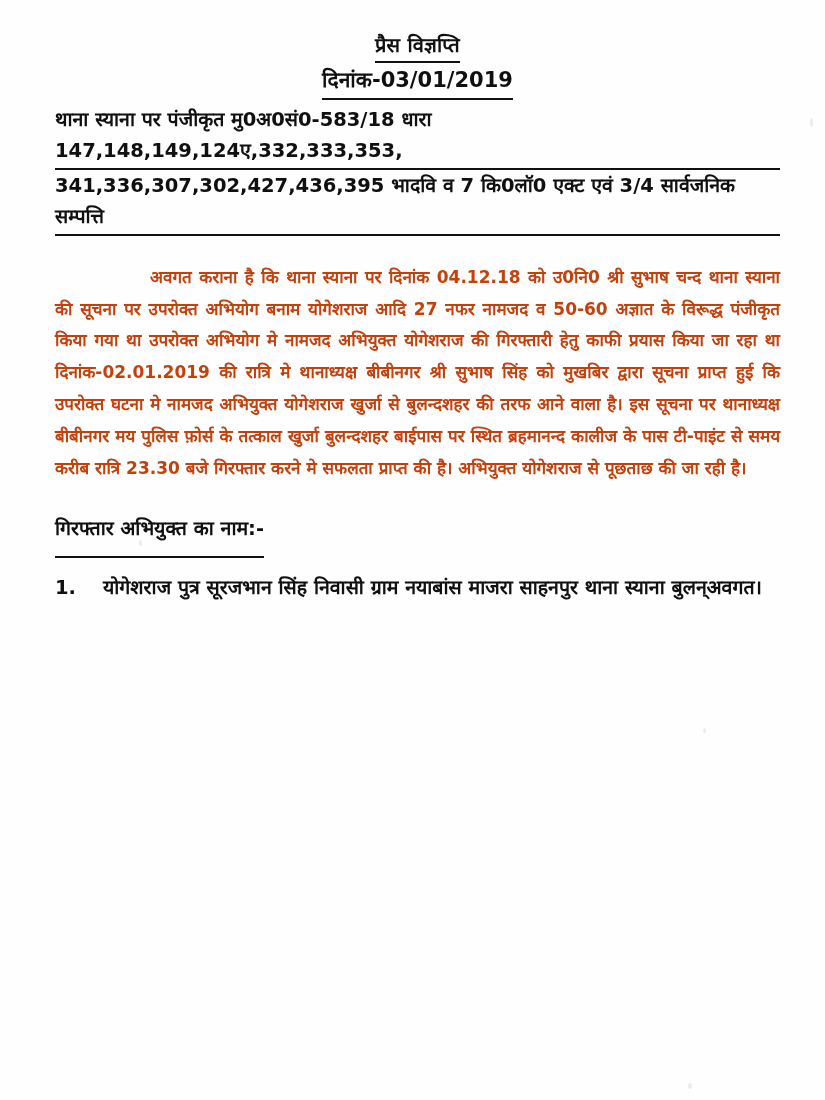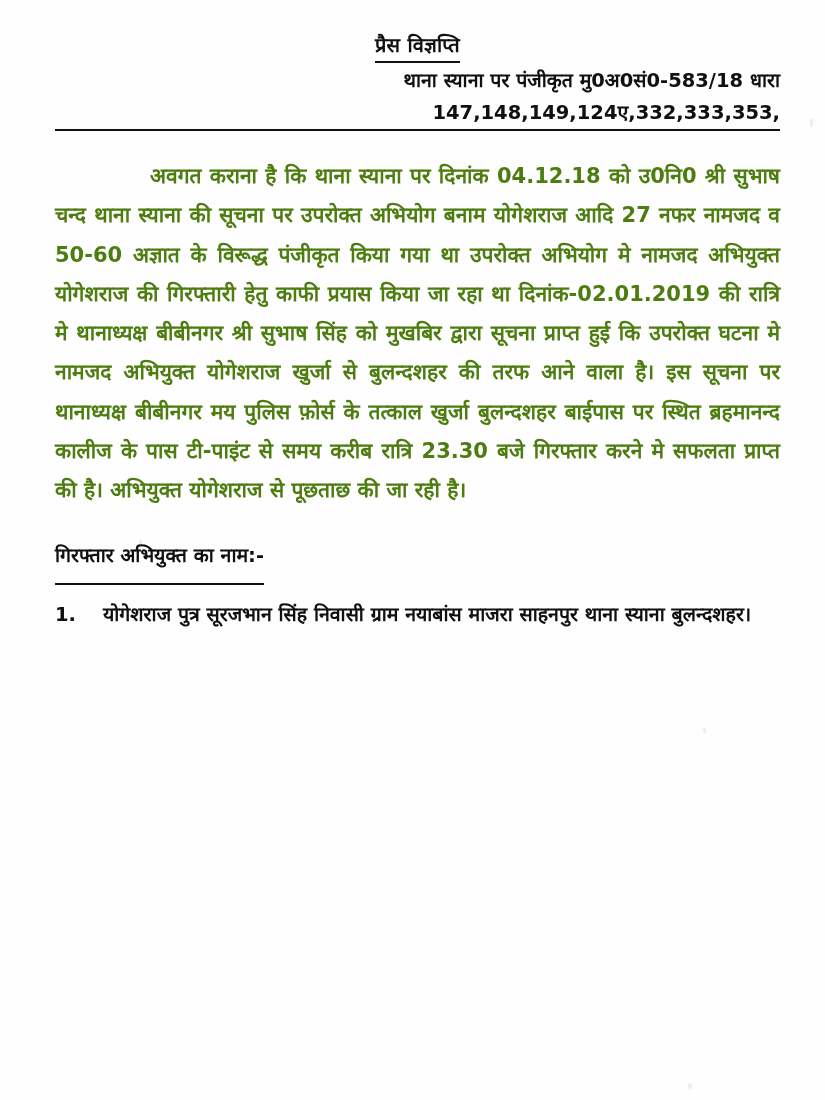--- a/index.html
+++ b/index.html
@@ -57,45 +57,45 @@
   }
   .doc-date {
     text-align: center;
     font-size: 21px;
     font-weight: 700;
     line-height: 1.5;
     margin: 2px 0 4px 0;
   }
 
   .subject {
-    text-align: right;
+    text-align: left;
     font-size: 19.5px;
     font-weight: 700;
     line-height: 1.62;
     margin: 0;
   }
   .subject .sline {
     display: block;
   }
   .subject .sline span {
     display: inline-block;
     border-bottom: 2px solid #111;
     padding-bottom: 1px;
   }
 
   
   .body-para {
     margin: 26px 0 0 0;
-    font-size: 21px;
+    font-size: 17px;
     line-height: 1.87;
     text-align: justify;
     text-justify: inter-word;
     text-indent: 95px;
     font-weight: 600;
-    color: #4d7c0f;
+    color: #c2410c;
   }
 
   
   .section-heading {
     margin: 30px 0 0 0;
     font-size: 19.5px;
     font-weight: 700;
   }
   .section-heading span {
     display: inline-block;
@@ -134,34 +134,40 @@
   <div class="scan-speck" style="left:688px; top:1083px; width:4px; height:6px;"></div>
   <div class="scan-speck" style="left:810px; top:118px; width:3px; height:9px;"></div>
   <div class="scan-speck" style="left:139px; top:540px; width:3px; height:6px;"></div>
 
   <div class="content">
 
     <h1 class="doc-title">
       <span class="u">प्रैस विज्ञप्ति</span>
     </h1>
 
+    <div class="doc-date">
+      <span class="u">दिनांक-03/01/2019</span>
+    </div>
 
     <div class="subject">
       <span class="sline">
         <span>थाना स्याना पर पंजीकृत मु0अ0सं0-583/18 धारा 147,148,149,124ए,332,333,353,</span>
+      </span>
+      <span class="sline">
+        <span>341,336,307,302,427,436,395 भादवि व 7 कि0लॉ0 एक्ट एवं 3/4 सार्वजनिक सम्पत्ति</span>
       </span>
     </div>
 
     <p class="body-para">अवगत कराना है कि थाना स्याना पर दिनांक 04.12.18 को उ0नि0 श्री सुभाष चन्द थाना स्याना की सूचना पर उपरोक्त अभियोग बनाम योगेशराज आदि 27 नफर नामजद व 50-60 अज्ञात के विरूद्ध पंजीकृत किया गया था उपरोक्त अभियोग मे नामजद अभियुक्त योगेशराज की गिरफ्तारी हेतु काफी प्रयास किया जा रहा था दिनांक-02.01.2019 की रात्रि मे थानाध्यक्ष बीबीनगर श्री सुभाष सिंह को मुखबिर द्वारा सूचना प्राप्त हुई कि उपरोक्त घटना मे नामजद अभियुक्त योगेशराज खुर्जा से बुलन्दशहर की तरफ आने वाला है। इस सूचना पर थानाध्यक्ष बीबीनगर मय पुलिस फ़ोर्स के तत्काल खुर्जा बुलन्दशहर बाईपास पर स्थित ब्रहमानन्द कालीज के पास टी-पाइंट से समय करीब रात्रि 23.30 बजे गिरफ्तार करने मे सफलता प्राप्त की है। अभियुक्त योगेशराज से पूछताछ की जा रही है।</p>
 
     <div class="section-heading">
       <span>गिरफ्तार अभियुक्त का नाम:-</span>
     </div>
 
     <ul class="accused-list">
       <li class="accused-item">
         <span class="accused-num">1.</span>
-        <span class="accused-text">योगेशराज पुत्र सूरजभान सिंह निवासी ग्राम नयाबांस माजरा साहनपुर थाना स्याना बुलन्दशहर।</span>
+        <span class="accused-text">योगेशराज पुत्र सूरजभान सिंह निवासी ग्राम नयाबांस माजरा साहनपुर थाना स्याना बुलन्अवगत।</span>
       </li>
     </ul>
 
   </div>
 </div>
 
 </body></html>

